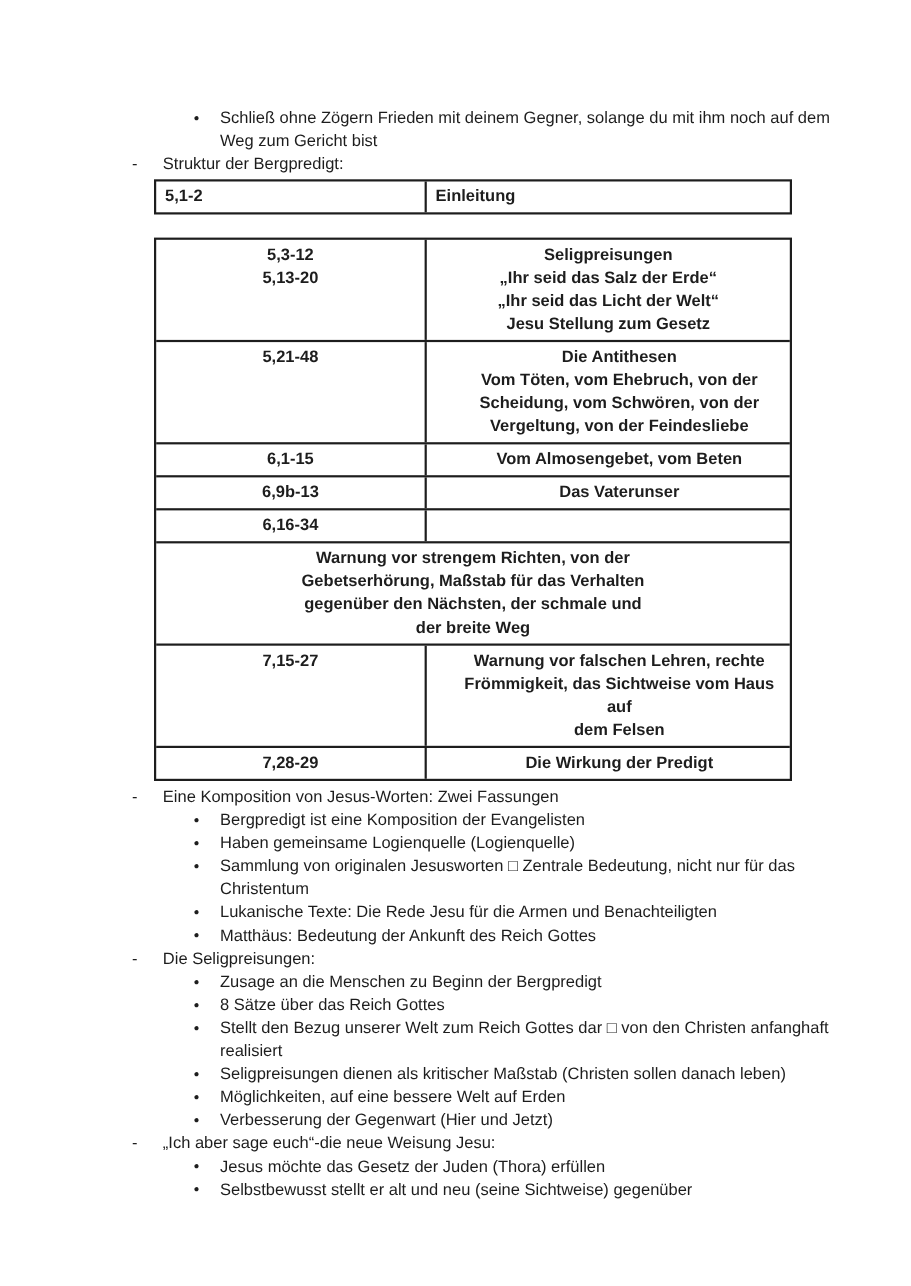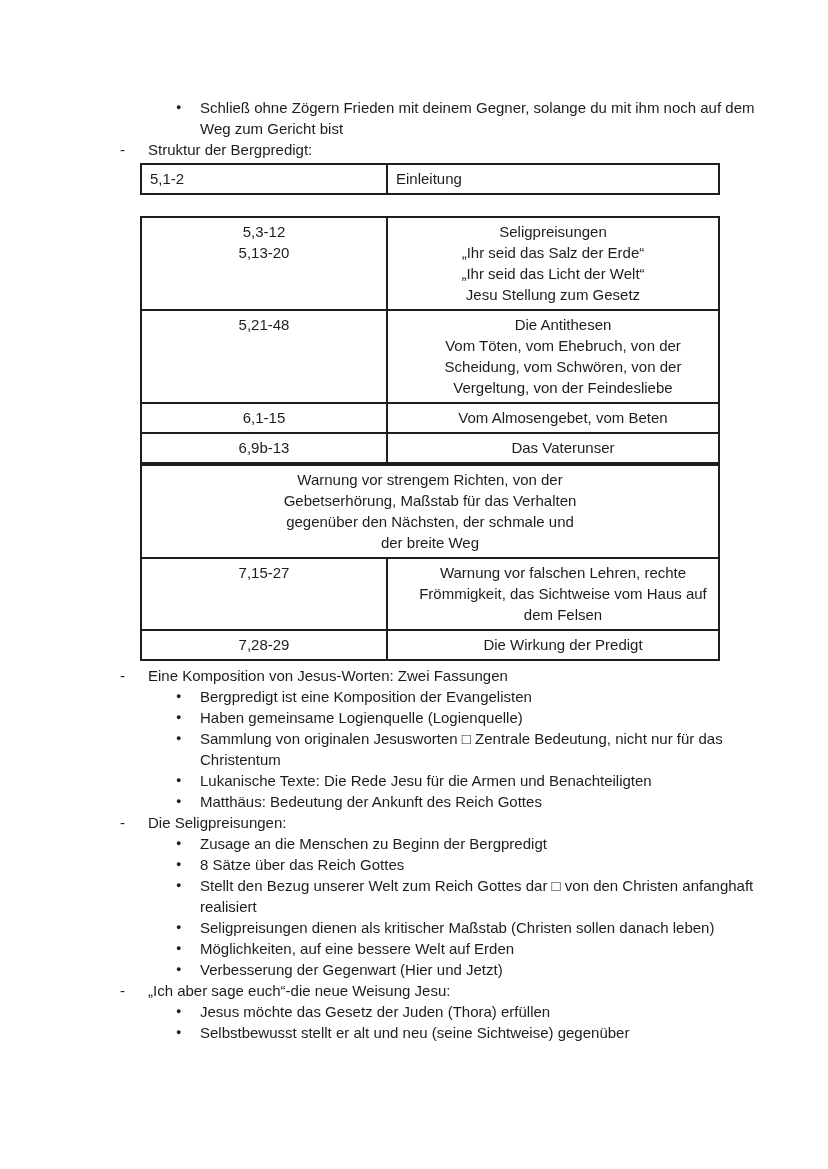--- a/index.html
+++ b/index.html
@@ -17,21 +17,21 @@
   .li { display: flex; align-items: flex-start; }
   .li .marker { flex: 0 0 auto; line-height: 21px; }
   .li .text { white-space: pre-line; }
   .li.lvl1 { padding-left: 120px; }
   .li.lvl1 .marker { width: 28px; }
   .li.lvl2 { padding-left: 176px; }
   .li.lvl2 .marker { width: 24px; font-size: 9px; line-height: 21px; }
 
   
   .table-wrap { margin: 3px 0 4px 140px; width: 580px; }
-  .ttable { border: 2px solid #1d1d1d; }
+  .ttable { border: 2px solid #1d1d1d; font-weight: bold; }
   .ttable.rest { margin-top: 21px; text-align: center; }
   .trow { display: flex; }
   .trow + .trow { border-top: 2px solid #1d1d1d; gap: 20px; }
   .cell { padding: 3px 8px 4px 8px; white-space: pre-line; }
   .cell.c1 { width: 246px; flex: 0 0 246px; border-right: 2px solid #1d1d1d; }
   .cell.c2 { flex: 1 1 auto; }
 </style>
 </head>
 <body>
 
@@ -73,20 +73,21 @@
       </div>
       <div class="trow">
         <div class="cell c1">6,1-15</div>
         <div class="cell c2">Vom Almosengebet, vom Beten</div>
       </div>
       <div class="trow">
         <div class="cell c1">6,9b-13</div>
         <div class="cell c2">Das Vaterunser</div>
       </div>
       <div class="trow">
+        <div class="cell c1">6,16-34</div>
       </div>
       <div class="trow">
         <div class="cell c2">Warnung vor strengem Richten, von der
 Gebetserhörung, Maßstab für das Verhalten
 gegenüber den Nächsten, der schmale und
 der breite Weg</div>
       </div>
       <div class="trow">
         <div class="cell c1">7,15-27</div>
         <div class="cell c2">Warnung vor falschen Lehren, rechte

